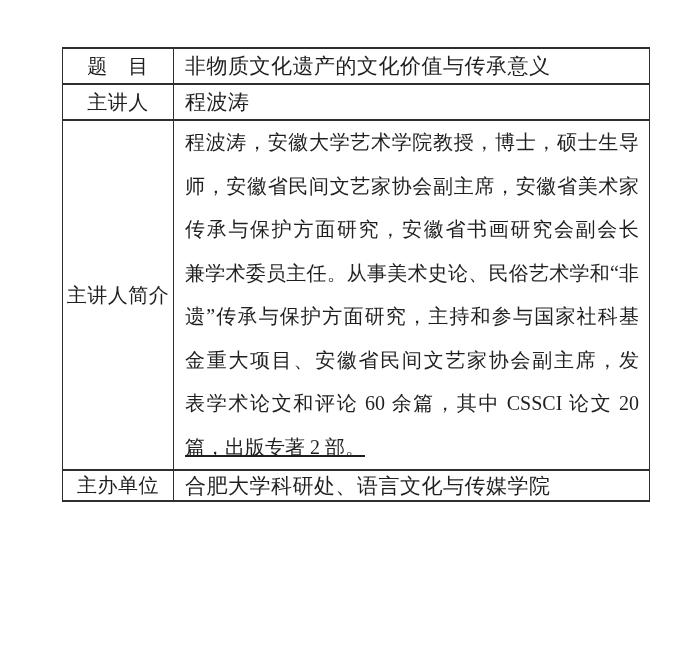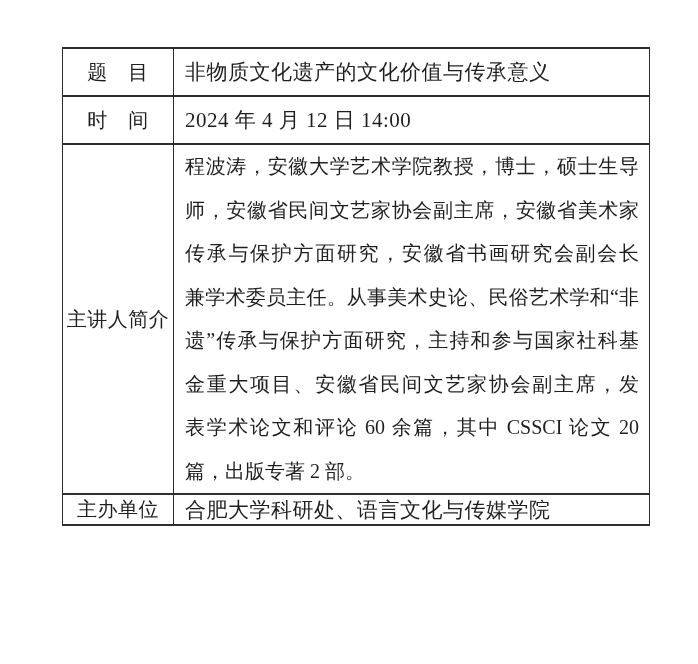--- a/index.html
+++ b/index.html
@@ -39,56 +39,57 @@
     text-align: center;
     padding: 0 2px;
   }
   td.cell-value {
     font-family: "Liberation Serif", "DejaVu Serif", serif;
     font-size: 21px;
     letter-spacing: 0.5px;
     text-align: left;
     padding: 0 6px 0 11px;
   }
-  tr.row-std    { height: 48px; }
+  tr.row-std    { height: 36px; }
   tr.row-bio    { height: 348px; }
   tr.row-last   { height: 31px; }
   td.cell-bio {
     font-family: "Liberation Serif", "DejaVu Serif", serif;
     font-size: 20px;
     letter-spacing: 0;
     padding: 0 10px 0 11px;
   }
   .bio-line {
     height: 43.5px;
     line-height: 43.5px;
     text-align: justify;
     text-align-last: justify;
   }
   .bio-line:last-child {
     text-align-last: left;
+    text-decoration: underline;
   }
 </style>
 </head>
 <body>
 
 <div class="page">
   <table class="lecture-table">
     <colgroup>
       <col style="width:111px">
       <col style="width:476px">
     </colgroup>
     <tbody>
       <tr class="row-std">
         <td class="cell-label">题　目</td>
         <td class="cell-value">非物质文化遗产的文化价值与传承意义</td>
       </tr>
       <tr class="row-std">
-        <td class="cell-label">时　间</td>
-        <td class="cell-value">2024 年 4 月 12 日 14:00</td>
+        <td class="cell-label">主讲人</td>
+        <td class="cell-value">程波涛</td>
       </tr>
       <tr class="row-bio">
         <td class="cell-label">主讲人简介</td>
         <td class="cell-bio">
           <div class="bio-line">程波涛，安徽大学艺术学院教授，博士，硕士生导</div>
           <div class="bio-line">师，安徽省民间文艺家协会副主席，安徽省美术家</div>
           <div class="bio-line">传承与保护方面研究，安徽省书画研究会副会长</div>
           <div class="bio-line">兼学术委员主任。从事美术史论、民俗艺术学和“非</div>
           <div class="bio-line">遗”传承与保护方面研究，主持和参与国家社科基</div>
           <div class="bio-line">金重大项目、安徽省民间文艺家协会副主席，发</div>

